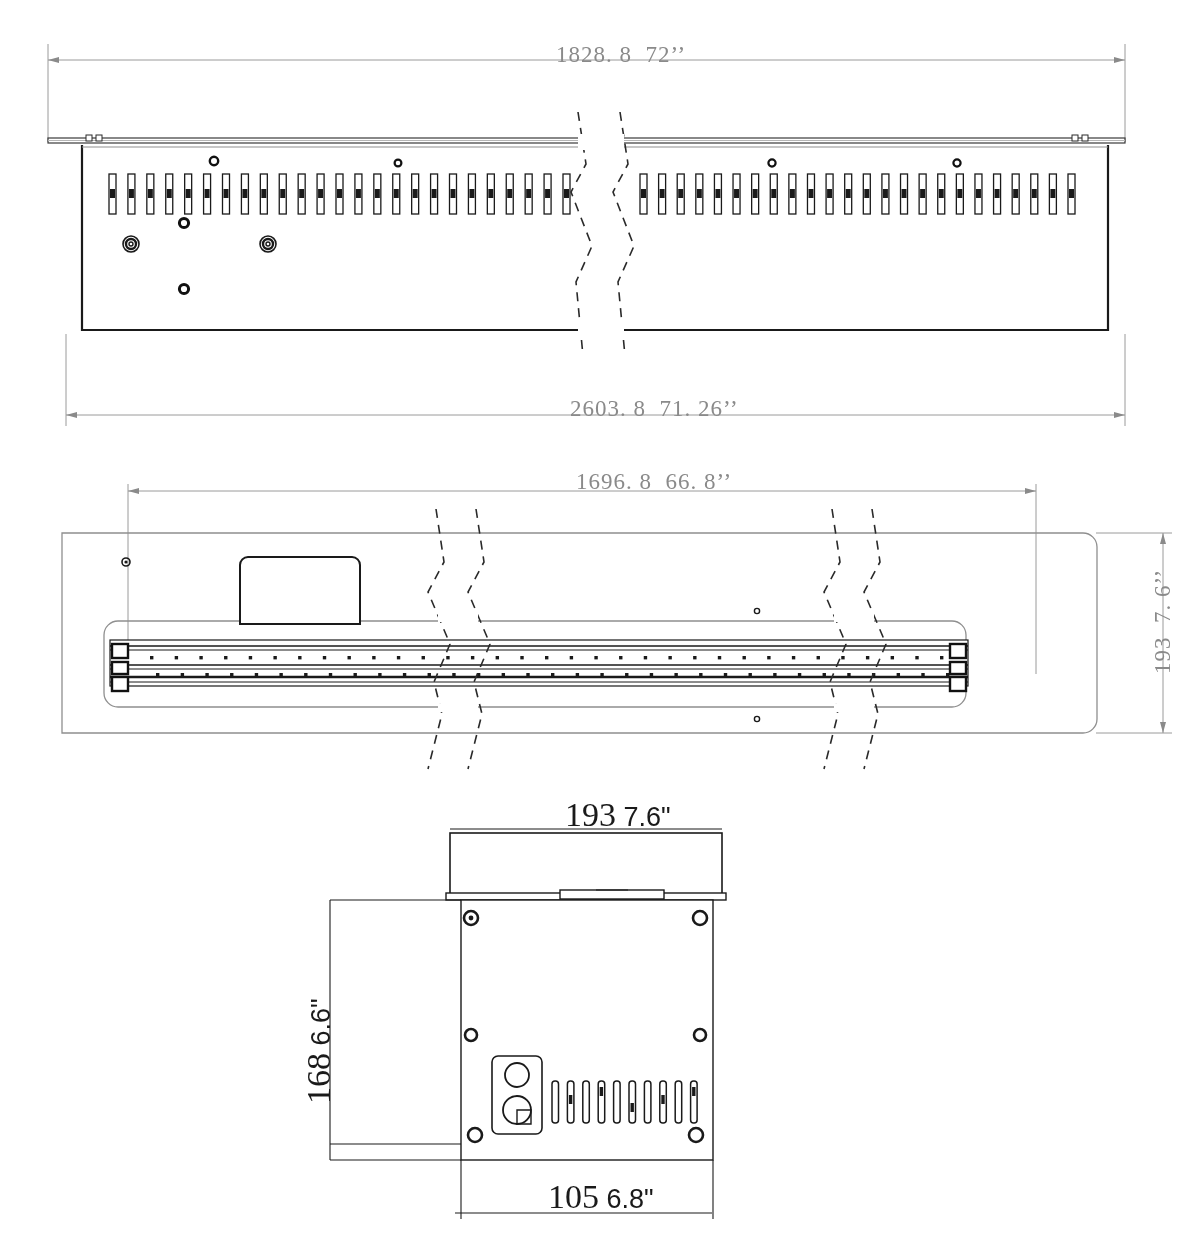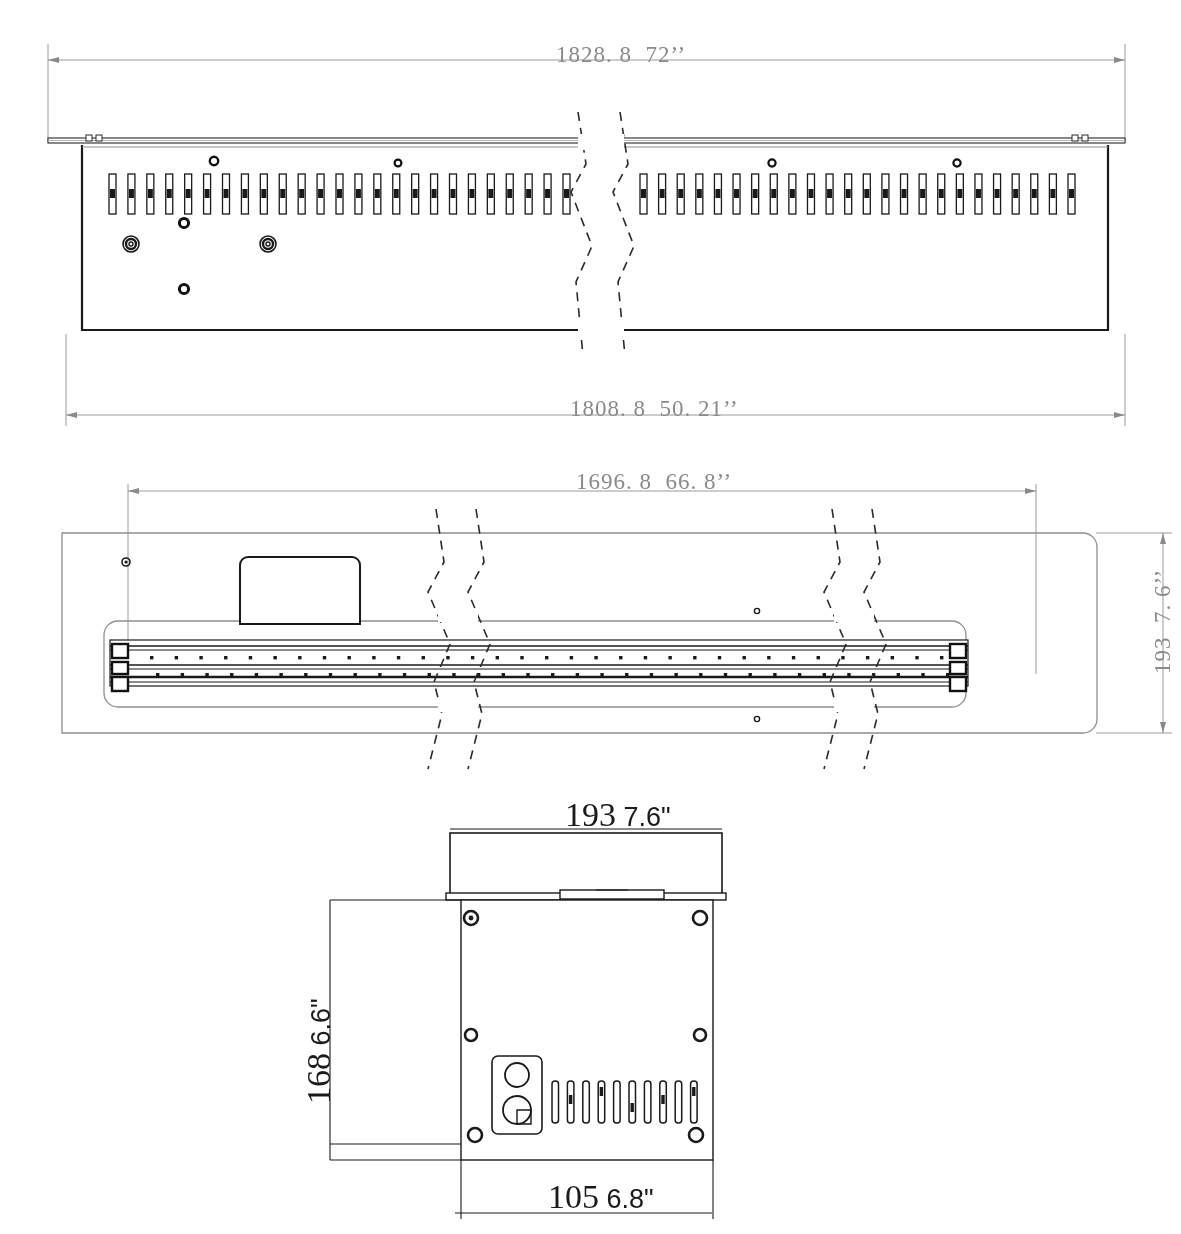--- a/index.html
+++ b/index.html
@@ -392,21 +392,21 @@
       </g>
     </g>
 
   </svg>
 
   <div class="dimtext serif-gray" style="left:556px;top:28px;">
     <span>1828. 8</span>&nbsp;&nbsp;<span>72’’</span>
   </div>
 
   <div class="dimtext serif-gray" style="left:570px;top:382px;">
-    <span>1808. 8</span>&nbsp;&nbsp;<span>50. 21’’</span>
+    <span>2603. 8</span>&nbsp;&nbsp;<span>71. 26’’</span>
   </div>
 
   <div class="dimtext serif-gray" style="left:576px;top:455px;text-align:right;">
     <span>1696. 8</span>&nbsp;&nbsp;<span>66. 8’’</span>
   </div>
 
   <div class="dimtext serif-gray vert" style="left:1150px;top:660px;transform:rotate(-90deg);">
     <span>193</span>&nbsp;&nbsp;<span>7. 6’’</span>
   </div>
 

